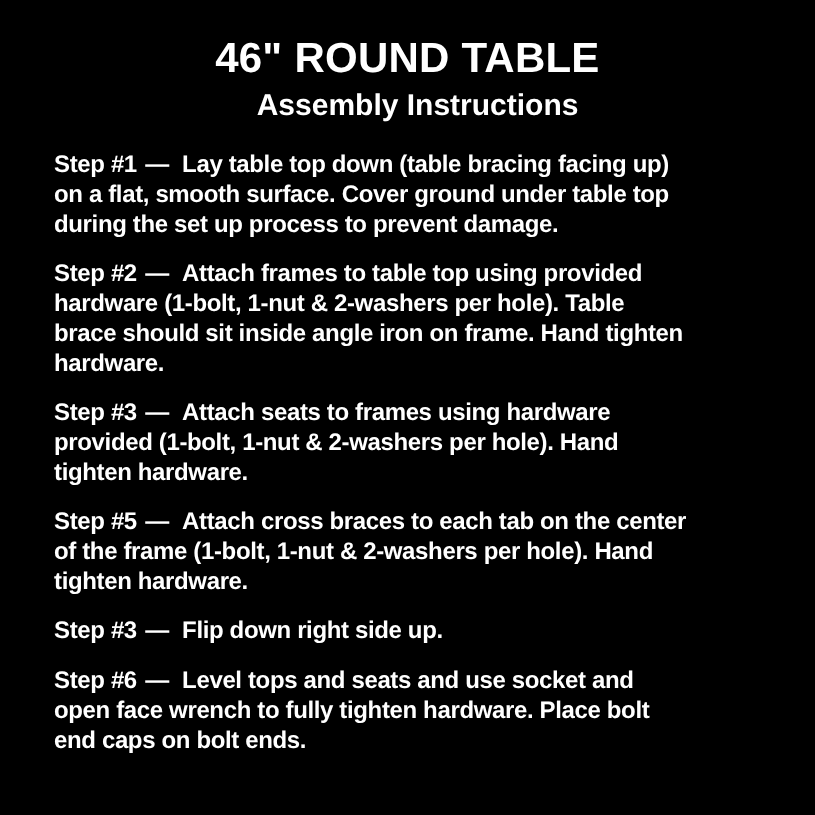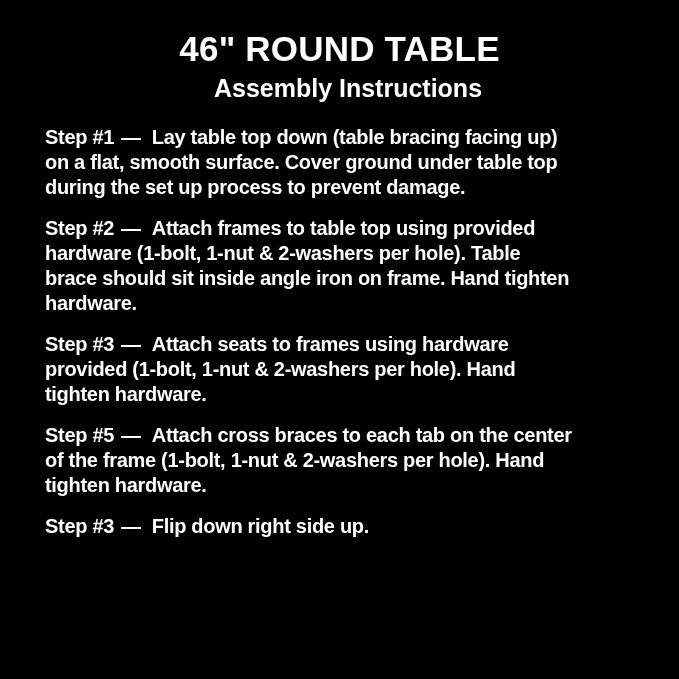--- a/index.html
+++ b/index.html
@@ -60,16 +60,19 @@
     <p class="step"><span class="step-label">Step #3</span><span class="step-dash">—</span><span class="step-text">Attach seats to frames using hardware
 provided (1-bolt, 1-nut &amp; 2-washers per hole). Hand
 tighten hardware.</span></p>
 
     <p class="step"><span class="step-label">Step #5</span><span class="step-dash">—</span><span class="step-text">Attach cross braces to each tab on the center
 of the frame (1-bolt, 1-nut &amp; 2-washers per hole). Hand
 tighten hardware.</span></p>
 
     <p class="step"><span class="step-label">Step #3</span><span class="step-dash">—</span><span class="step-text">Flip down right side up.</span></p>
 
+    <p class="step"><span class="step-label">Step #6</span><span class="step-dash">—</span><span class="step-text">Level tops and seats and use socket and
+open face wrench to fully tighten hardware. Place bolt
+end caps on bolt ends.</span></p>
 
   </div>
 
 </div>
 
 </body></html>

